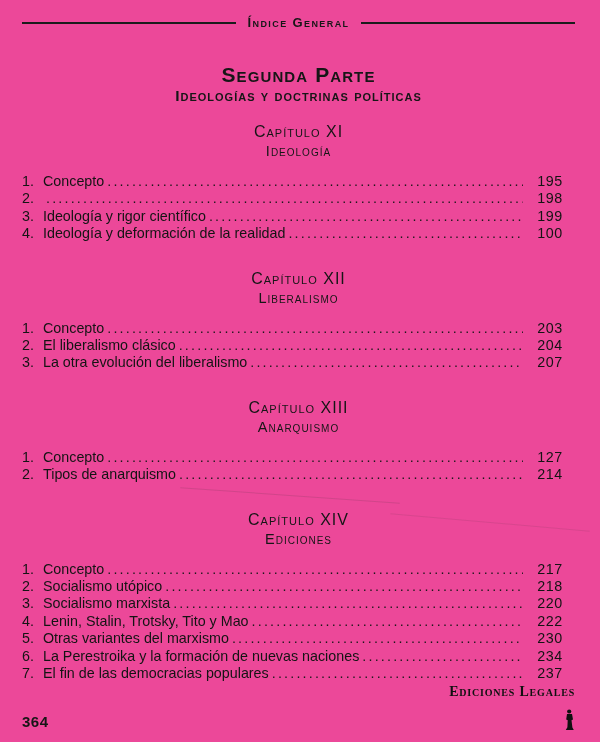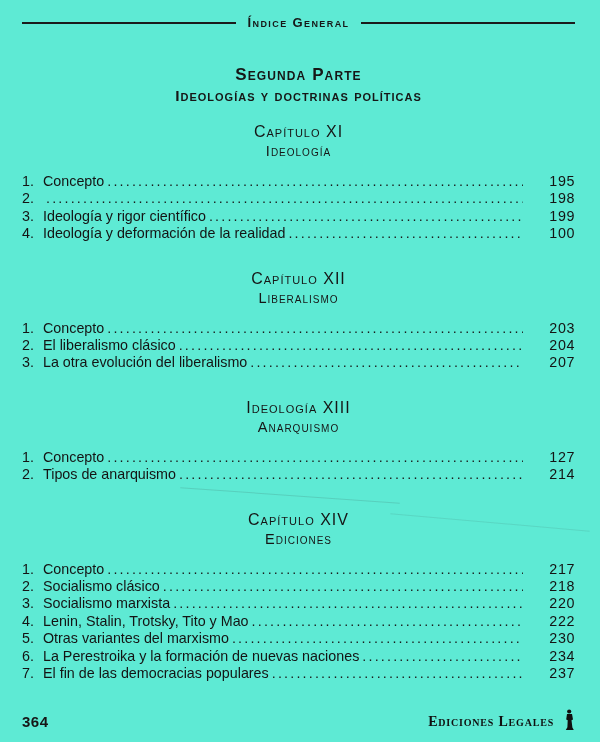--- a/index.html
+++ b/index.html
@@ -1,21 +1,21 @@
 <!DOCTYPE html>
 <html><head>
 <meta charset="utf-8">
 <style>
   html, body { margin: 0; padding: 0; background: #ffffff; }
   .page {
     position: relative;
     width: 600px;
     height: 742px;
     box-sizing: border-box;
-    background: #5eead4;
+    background: #ec4899;
     color: #161616;
     font-family: "Liberation Sans", "DejaVu Sans", sans-serif;
     padding: 10px 25px 12px 22px;
     display: flex;
     flex-direction: column;
     overflow: hidden;
   }
 
   
   .toc-header { display: flex; align-items: center; gap: 9px; margin-top: 5px; }
@@ -26,21 +26,21 @@
     font-size: 13px;
     letter-spacing: 1.4px;
     white-space: nowrap;
     padding: 0 3px;
   }
 
   
   .part-heading { margin-top: 34px; text-align: center; }
   .part-title {
     font-variant: small-caps; font-weight: bold;
-    font-size: 17px; letter-spacing: 1.1px; line-height: 21px;
+    font-size: 21px; letter-spacing: 1.1px; line-height: 21px;
   }
   .part-subtitle {
     font-variant: small-caps; font-weight: bold;
     font-size: 15.5px; letter-spacing: 1px; line-height: 21px;
   }
 
   
   .chapter { margin-top: 26px; }
   .chapter:first-child { margin-top: 16px; }
   .chapter-head { text-align: center; }
@@ -67,36 +67,37 @@
     overflow: hidden;
     white-space: nowrap;
     margin: 0 2px 0 3px;
     min-width: 10px;
   }
   .entry .dots::before {
     content: "..........................................................................................................................................";
     letter-spacing: 2.2px;
     color: #1a1a1a;
   }
-  .entry .pg { width: 50px; flex: none; text-align: right; letter-spacing: 0.6px; }
+  .entry .pg { width: 50px; flex: none; text-align: center; letter-spacing: 0.6px; }
 
   
   .footer {
     margin-top: auto;
     display: flex;
     justify-content: space-between;
     align-items: flex-end;
   }
   .folio { font-weight: bold; font-size: 15px; letter-spacing: 0.5px; }
   .publisher {
     display: flex; align-items: flex-end; gap: 9px;
     font-family: "Liberation Serif", "DejaVu Serif", serif;
     font-variant: small-caps; font-weight: bold;
     font-size: 14px; letter-spacing: 0.8px;
     color: #101010;
+    flex-direction: column;
   }
   .publisher svg { display: block; margin-bottom: -1px; }
 
   
   .streak { position: absolute; height: 1px; pointer-events: none; }
   .streak-1 { top: 495px; left: 180px; width: 220px; background: rgba(50,50,50,0.14); transform: rotate(4deg); }
   .streak-2 { top: 522px; left: 390px; width: 200px; background: rgba(50,50,50,0.10); transform: rotate(5deg); }
 </style>
 </head>
 <body>
@@ -174,21 +175,21 @@
     <span class="num">3.</span>
     <span class="title">La otra evolución del liberalismo</span>
     <span class="dots"></span>
     <span class="pg">207</span>
   </div>
 </div>
   </section>
 
   <section class="chapter">
     <div class="chapter-head">
-      <div class="chapter-title">Ideología XIII</div>
+      <div class="chapter-title">Capítulo XIII</div>
       <div class="chapter-subtitle">Anarquismo</div>
     </div>
     <div class="entries">
   <div class="entry">
     <span class="num">1.</span>
     <span class="title">Concepto</span>
     <span class="dots"></span>
     <span class="pg">127</span>
   </div>
 
@@ -209,21 +210,21 @@
     <div class="entries">
   <div class="entry">
     <span class="num">1.</span>
     <span class="title">Concepto</span>
     <span class="dots"></span>
     <span class="pg">217</span>
   </div>
 
   <div class="entry">
     <span class="num">2.</span>
-    <span class="title">Socialismo clásico</span>
+    <span class="title">Socialismo utópico</span>
     <span class="dots"></span>
     <span class="pg">218</span>
   </div>
 
   <div class="entry">
     <span class="num">3.</span>
     <span class="title">Socialismo marxista</span>
     <span class="dots"></span>
     <span class="pg">220</span>
   </div>

